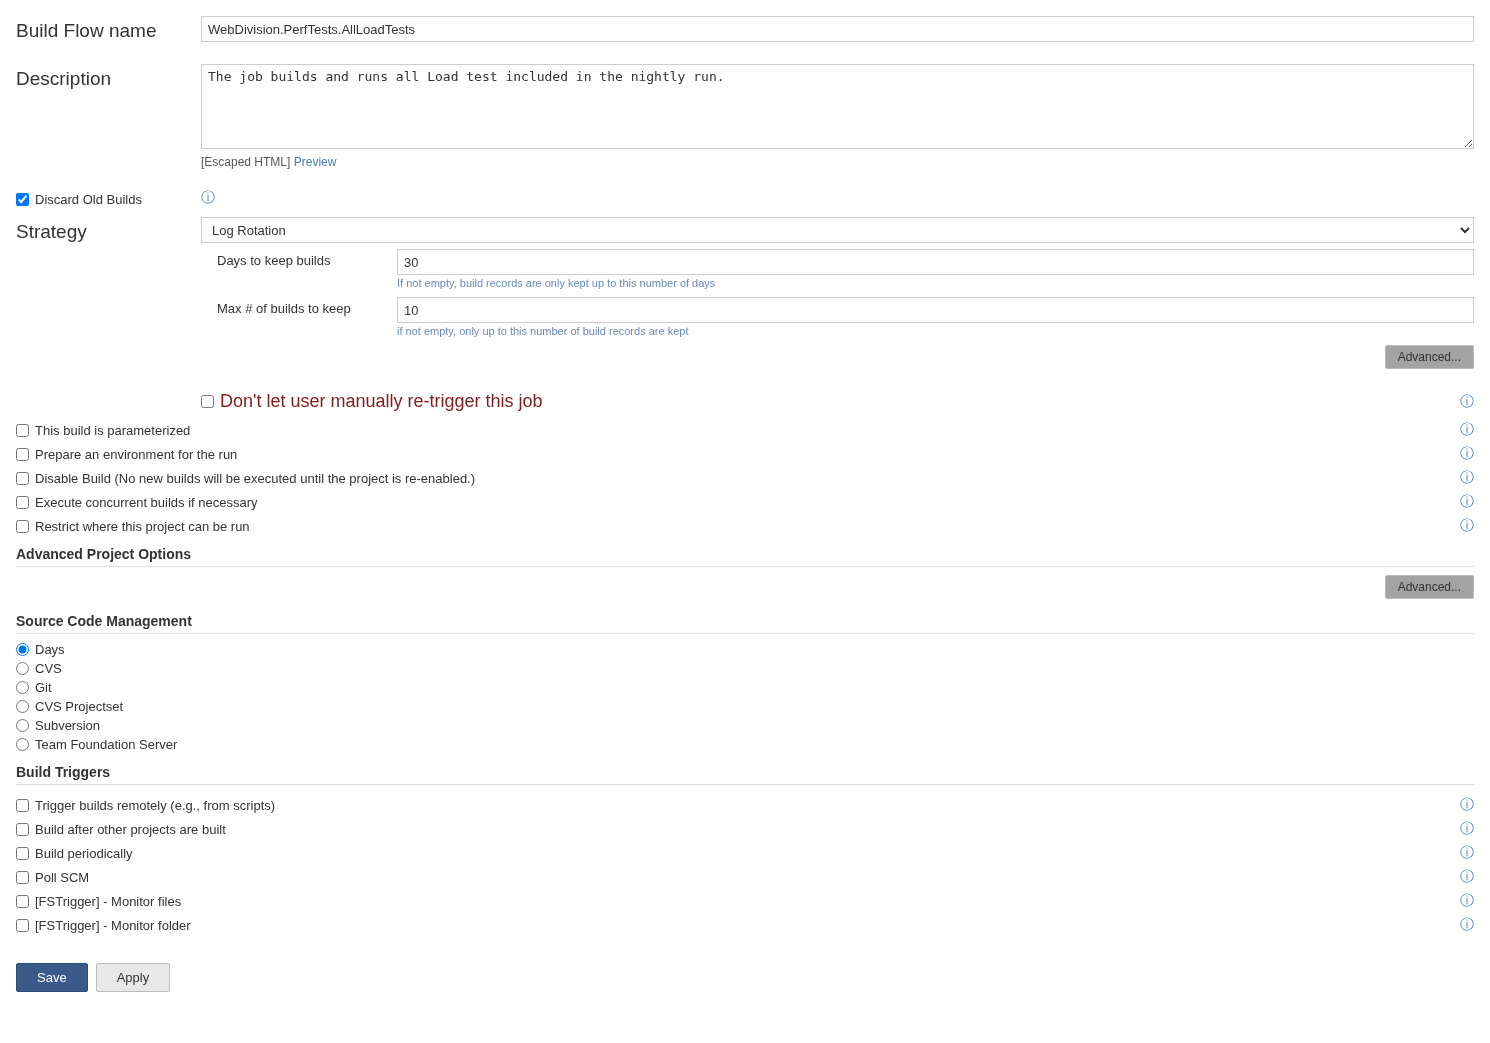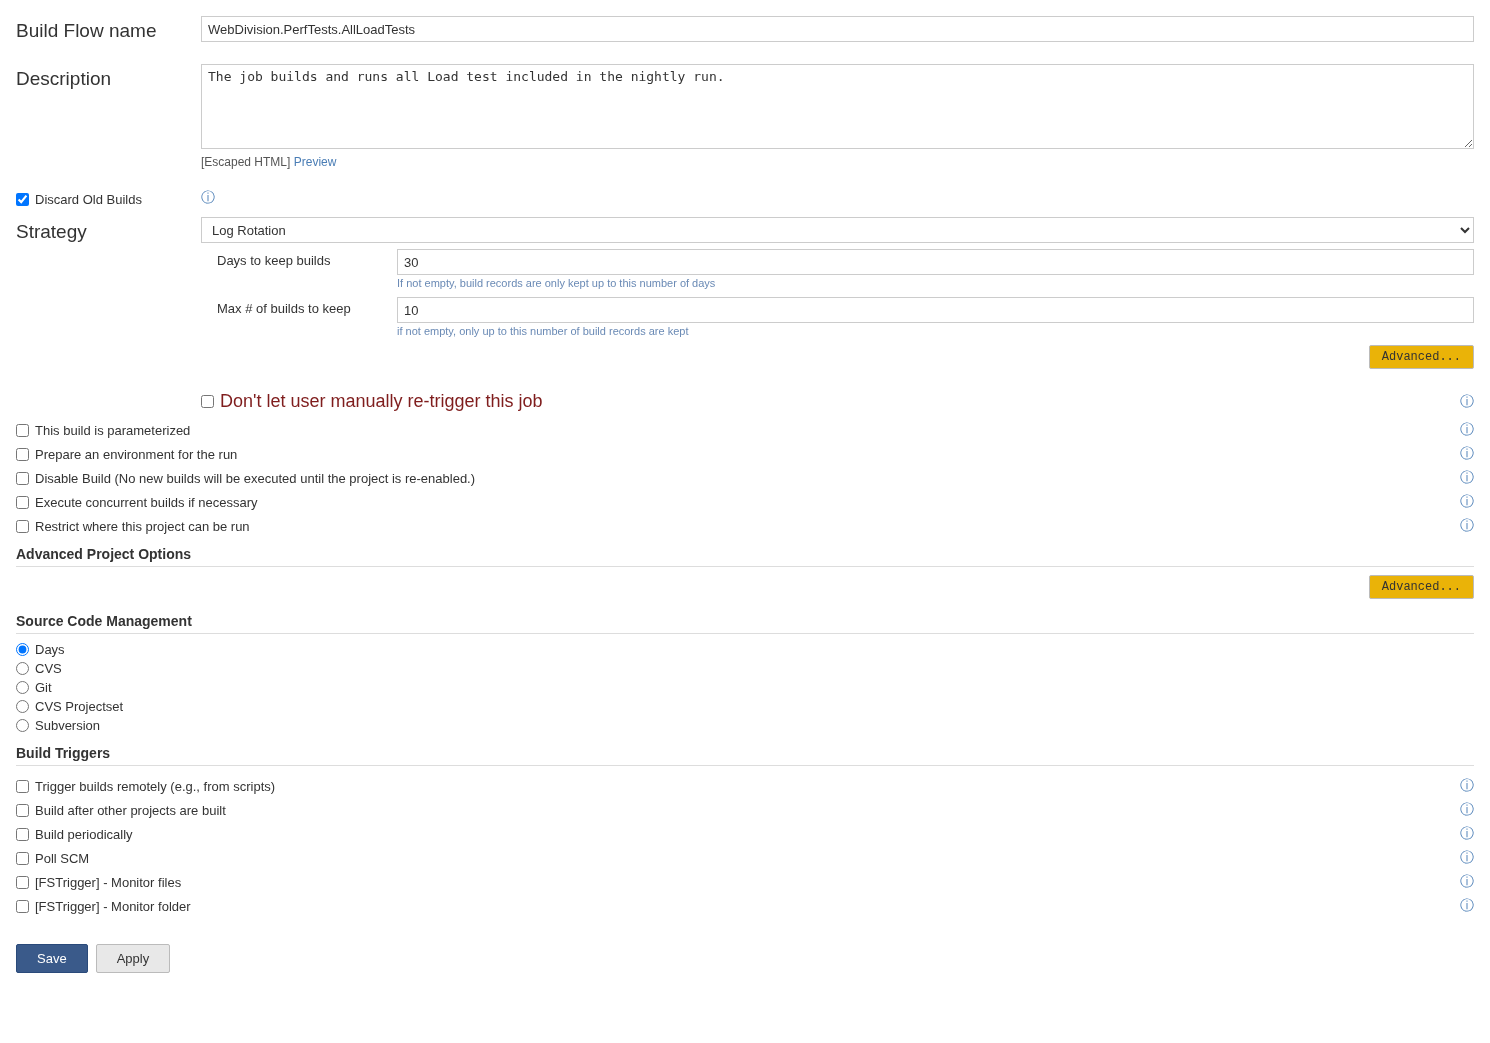--- a/index.html
+++ b/index.html
@@ -60,28 +60,27 @@
       color: #4a7db5;
       text-decoration: none;
     }
     .help-icon {
       margin-left: auto;
       color: #4a7db5;
       font-size: 14px;
       cursor: pointer;
     }
     .advanced-btn {
-      background: #eab308;
+      background: #a3a3a3;
       border: 1px solid #bbb;
       padding: 4px 12px;
       font-size: 12px;
       cursor: pointer;
       color: #333;
       border-radius: 2px;
-      font-family: Liberation Mono, monospace;
     }
     .advanced-btn-right {
       display: flex;
       justify-content: flex-end;
       margin: 6px 0;
     }
     .strategy-section {
       margin-top: 6px;
       padding-left: 16px;
     }
@@ -307,20 +306,24 @@
     <label for="scmGit">Git</label>
   </div>
   <div class="radio-row">
     <input type="radio" name="scm" id="scmCvsProjectset" style="">
     <label for="scmCvsProjectset">CVS Projectset</label>
   </div>
   <div class="radio-row">
     <input type="radio" name="scm" id="scmSubversion" style="">
     <label for="scmSubversion">Subversion</label>
   </div>
+  <div class="radio-row">
+    <input type="radio" name="scm" id="scmTeamFoundation" style="">
+    <label for="scmTeamFoundation">Team Foundation Server</label>
+  </div>
 </div>
 
 <div class="section-header">Build Triggers</div>
 <div class="full-checkbox-row">
   <input type="checkbox" id="triggerRemotely" style="">
   <label for="triggerRemotely">Trigger builds remotely (e.g., from scripts)</label>
   <span class="help-icon">ⓘ</span>
 </div>
 <div class="full-checkbox-row">
   <input type="checkbox" id="buildAfter" style="">

